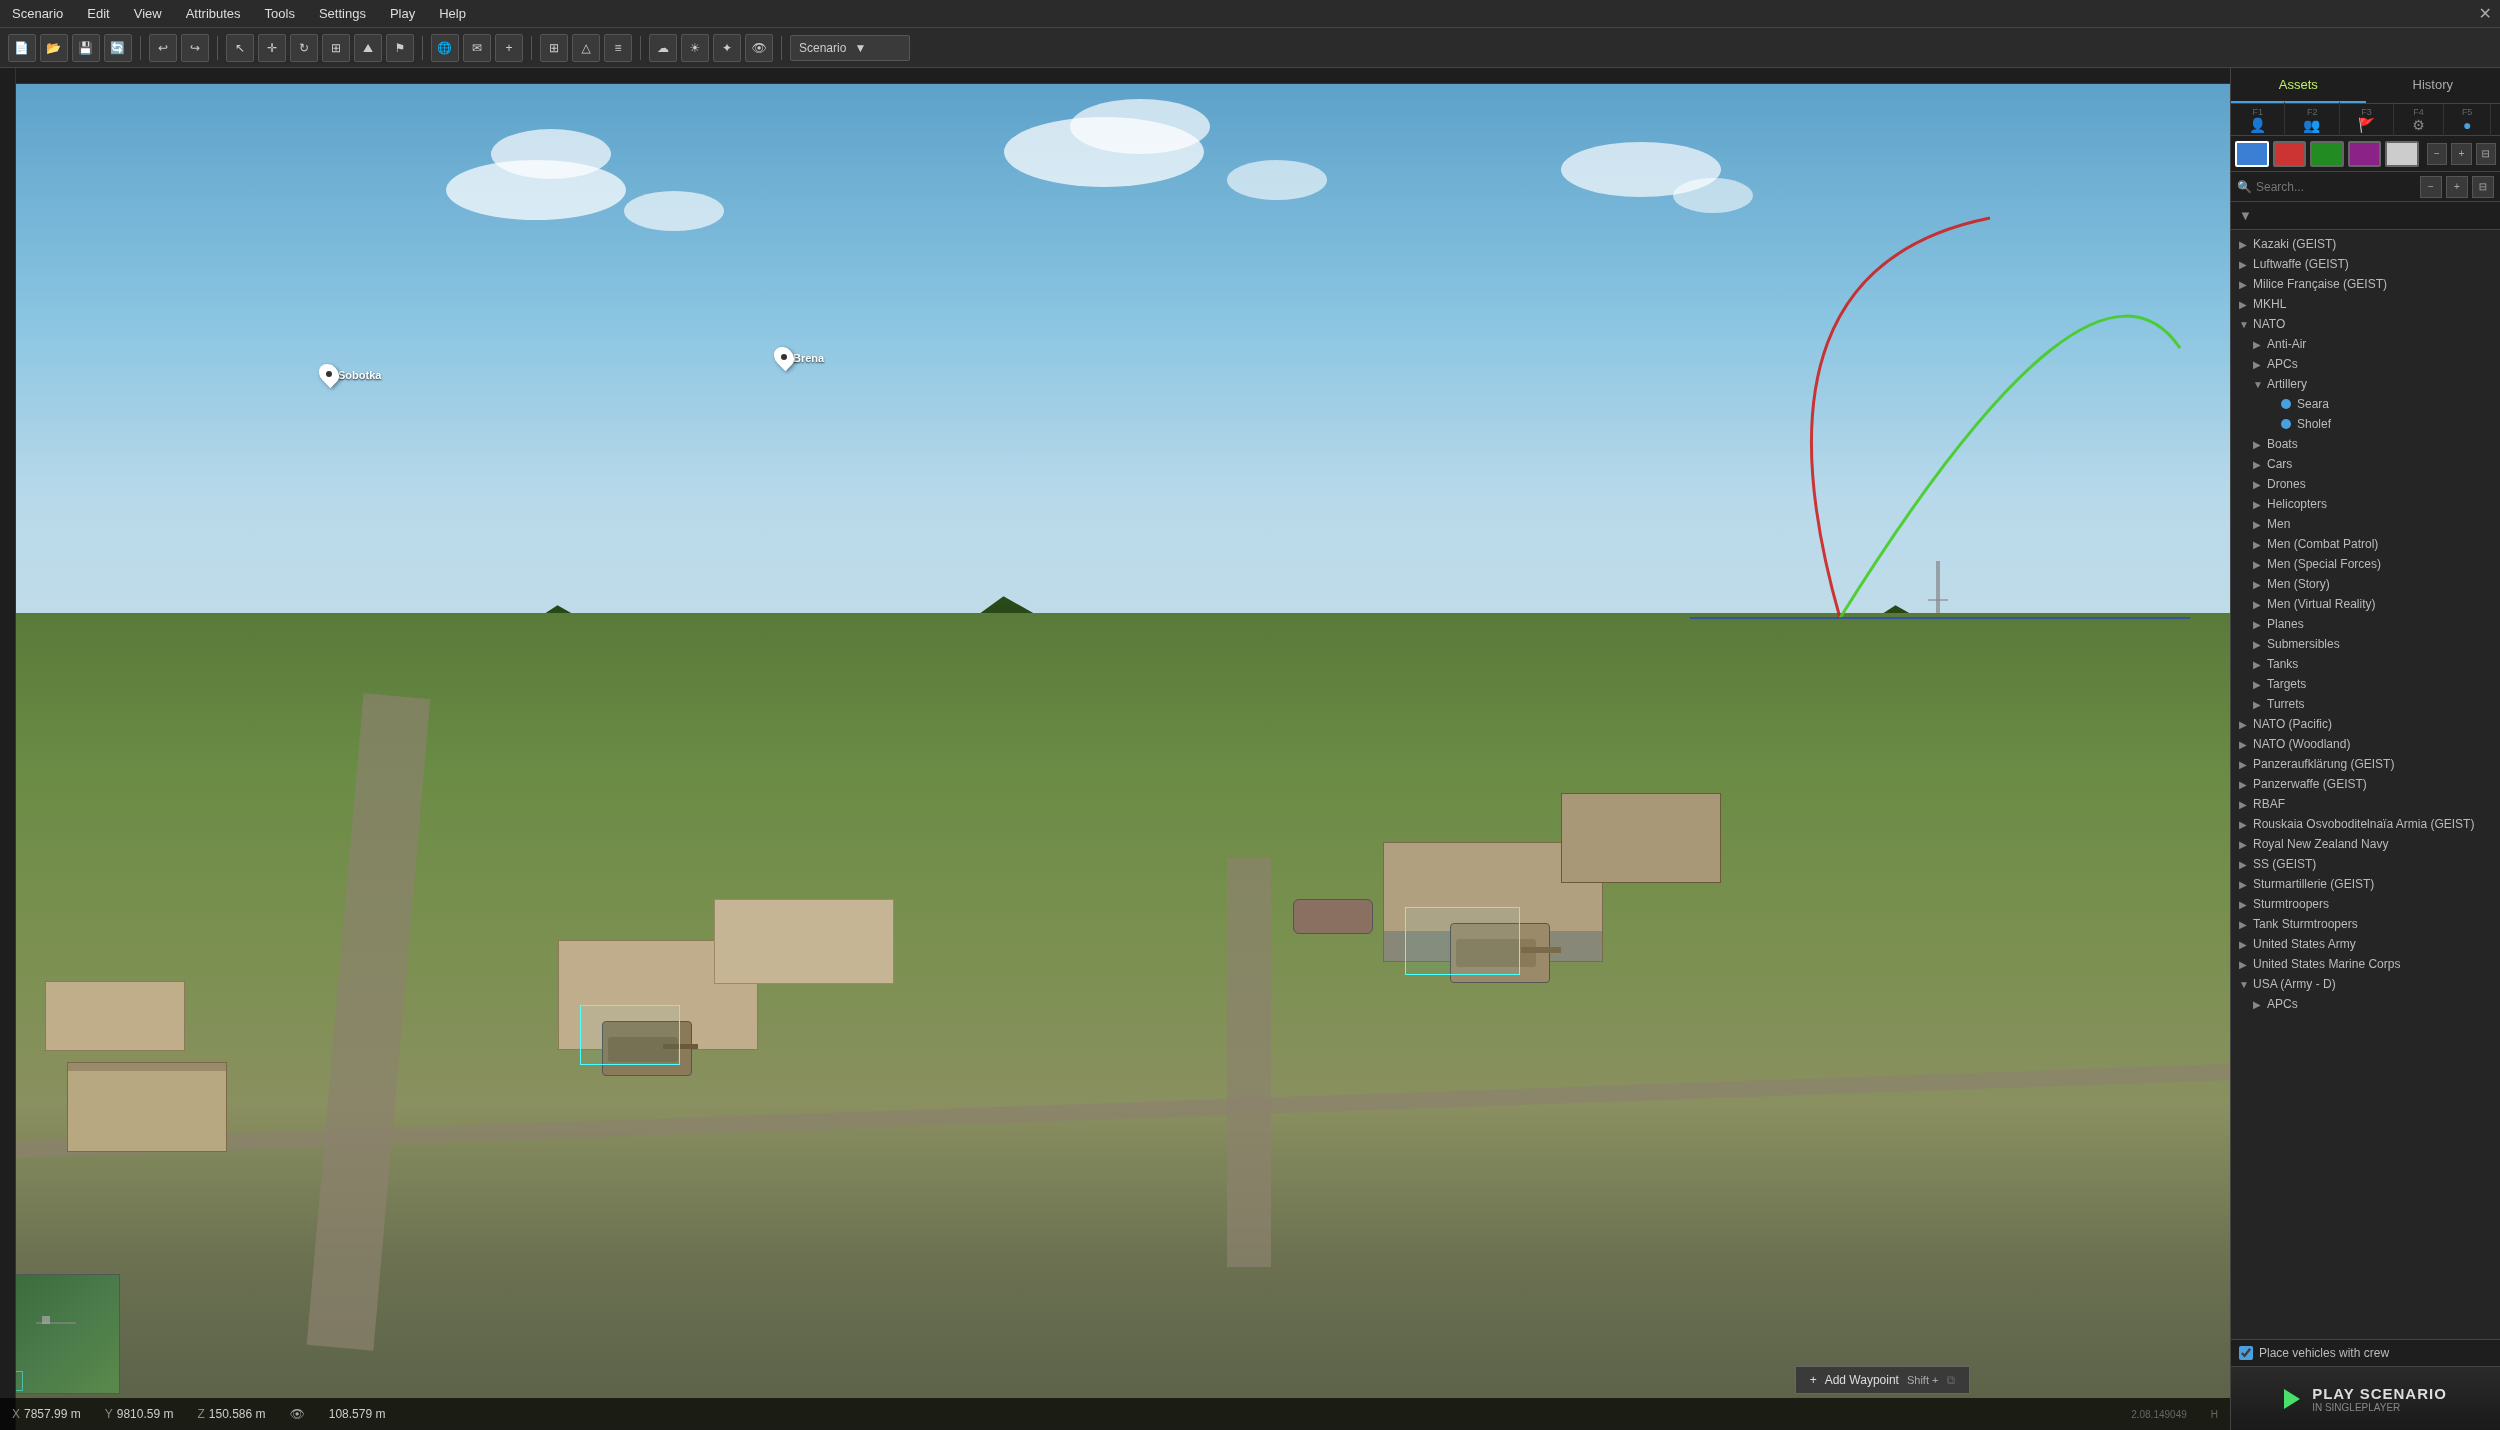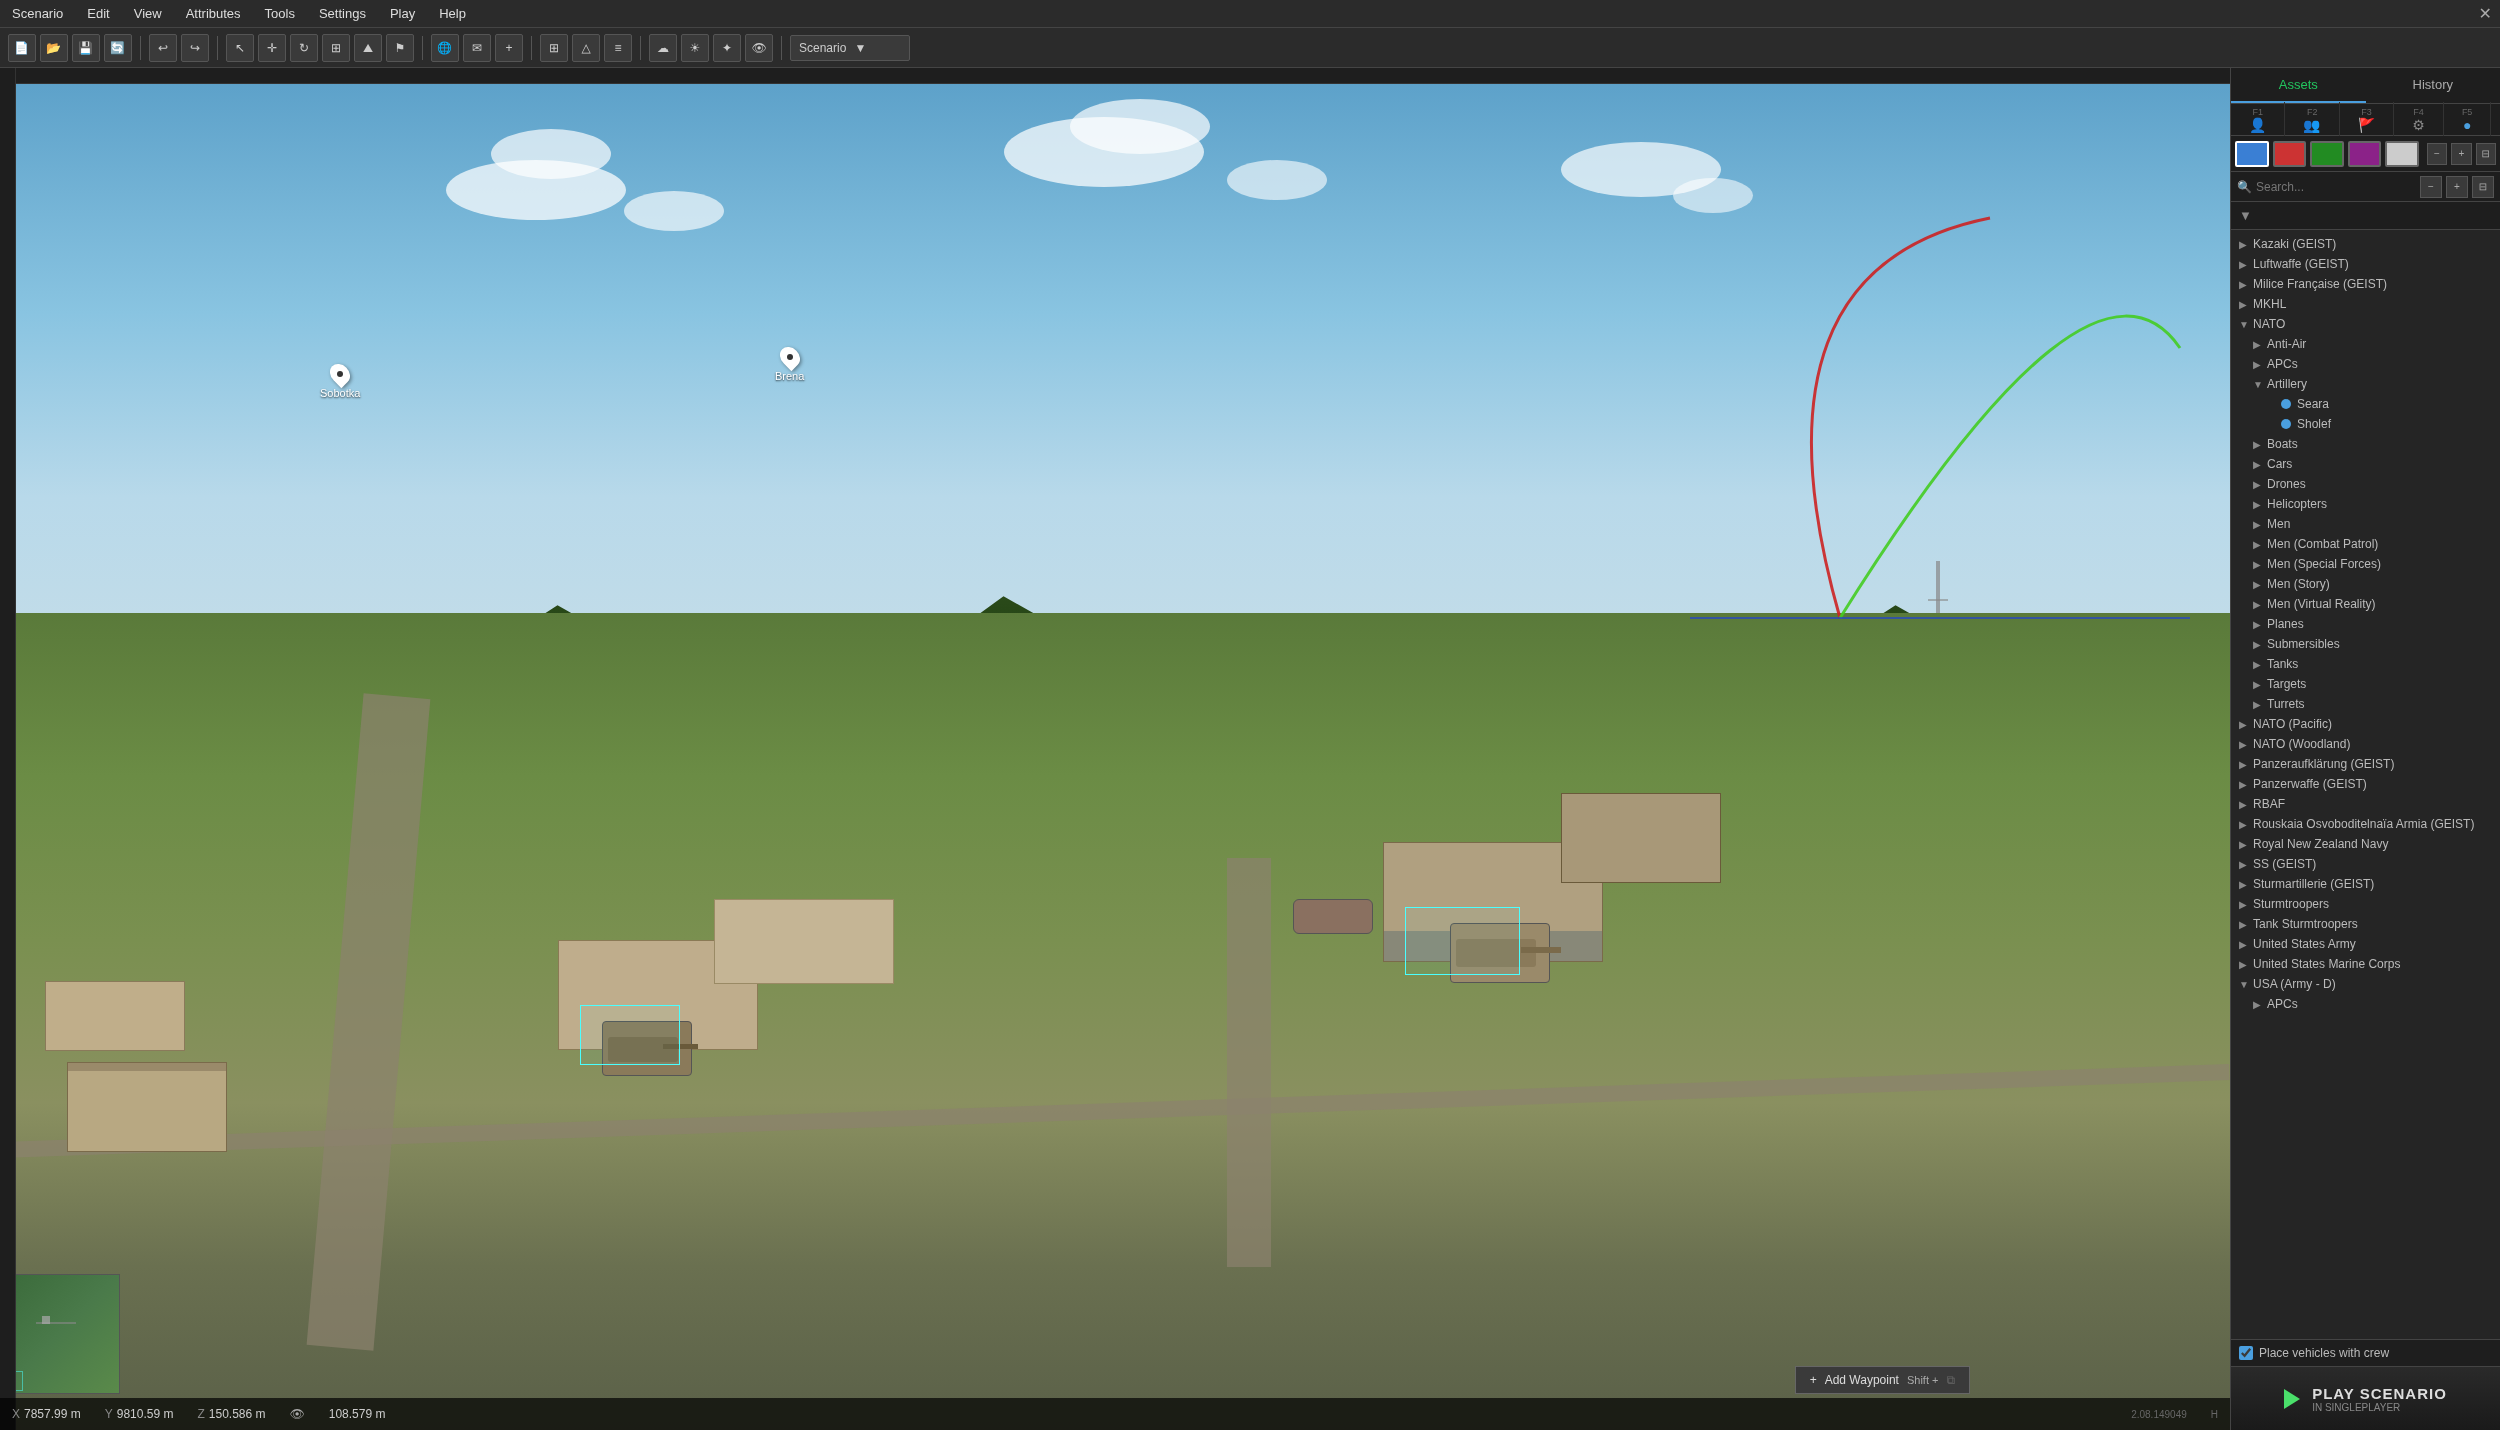--- a/index.html
+++ b/index.html
@@ -213,21 +213,21 @@
       flex: 1;
       display: flex;
       align-items: center;
       justify-content: center;
       font-size: 13px;
       color: #aaa;
       cursor: pointer;
       border-bottom: 2px solid transparent;
     }
     .panel-tab.active {
-      color: #22c55e;
+      color: #bef264;
       border-bottom: 2px solid #4a9fdf;
     }
 
     
     #fkey-row {
       display: flex;
       background: #1e1e1e;
       border-bottom: 1px solid #444;
       height: 32px;
       align-items: center;
@@ -387,25 +387,25 @@
       color: #888;
       font-weight: normal;
       text-transform: uppercase;
       letter-spacing: 0;
     }
 
     
     .map-pin {
       position: absolute;
       display: flex;
-      flex-direction: column;
+      flex-direction: row;
       align-items: center;
       color: #fff;
       font-size: 11px;
-      font-weight: normal;
+      font-weight: bold;
       text-shadow: 0 1px 2px rgba(0,0,0,0.8);
       pointer-events: none;
     }
     .map-pin .pin-icon {
       width: 18px;
       height: 22px;
       background: white;
       border-radius: 50% 50% 50% 0;
       transform: rotate(-45deg);
       display: flex;

